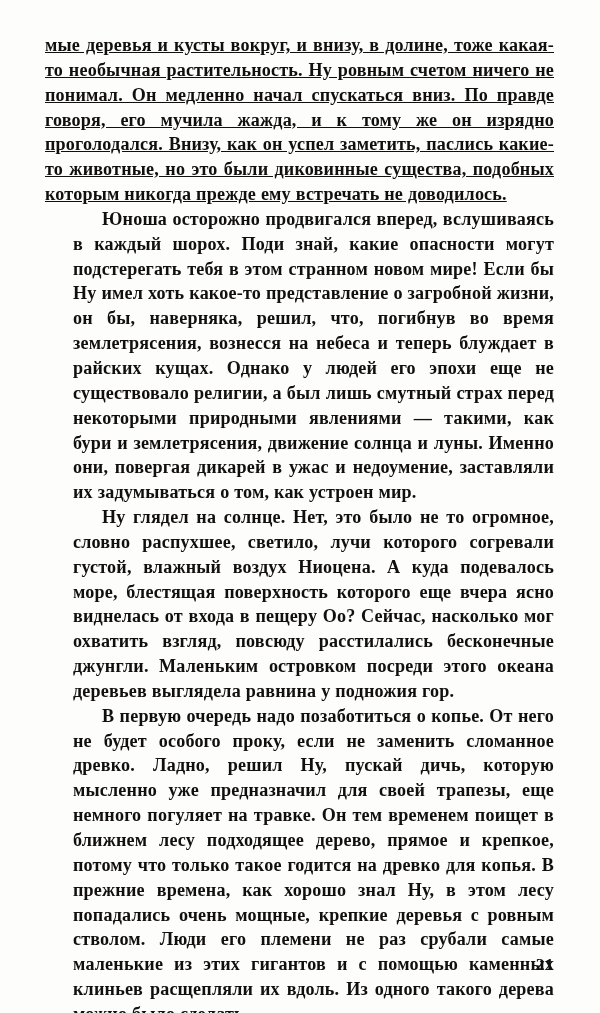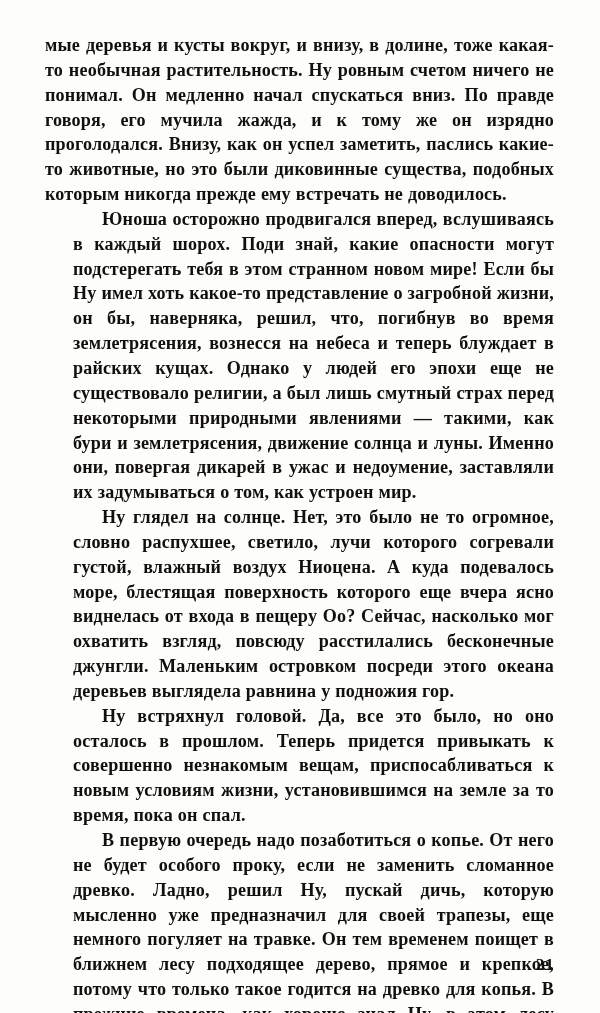--- a/index.html
+++ b/index.html
@@ -35,20 +35,21 @@
     hyphens: none;
     letter-spacing: 0.01em;
     word-spacing: 0.01em;
   }
   .para.indent {
     text-indent: 29px;
     margin-left: 28px;
   }
   .para.cont {
     text-indent: 0;
+    text-decoration: underline;
   }
   
   .para::after {
     content: "";
     display: inline-block;
     width: 100%;
   }
   .para.shortlast::after { content: none; }
 
   .folio {
@@ -65,19 +66,18 @@
 </style>
 </head>
 <body>
 
 <div class="page">
 
   <div class="textblock">
     <p class="para cont shortlast">мые деревья и кусты вокруг, и внизу, в долине, тоже какая-то необычная растительность. Ну ровным счетом ничего не понимал. Он медленно начал спускаться вниз. По правде говоря, его мучила жажда, и к тому же он изрядно проголодался. Внизу, как он успел заметить, паслись какие-то животные, но это были диковинные существа, подобных которым никогда прежде ему встречать не доводилось.</p>
     <p class="para indent shortlast">Юноша осторожно продвигался вперед, вслушиваясь в каждый шорох. Поди знай, какие опасности могут подстерегать тебя в этом странном новом мире! Если бы Ну имел хоть какое-то представление о загробной жизни, он бы, наверняка, решил, что, погибнув во время землетрясения, вознесся на небеса и теперь блуждает в райских кущах. Однако у людей его эпохи еще не существовало религии, а был лишь смутный страх перед некоторыми природными явлениями — такими, как бури и землетрясения, движение солнца и луны. Именно они, повергая дикарей в ужас и недоумение, заставляли их задумываться о том, как устроен мир.</p>
     <p class="para indent shortlast">Ну глядел на солнце. Нет, это было не то огромное, словно распухшее, светило, лучи которого согревали густой, влажный воздух Ниоцена. А куда подевалось море, блестящая поверхность которого еще вчера ясно виднелась от входа в пещеру Оо? Сейчас, насколько мог охватить взгляд, повсюду расстилались бесконечные джунгли. Маленьким островком посреди этого океана деревьев выглядела равнина у подножия гор.</p>
-    <p class="para indent shortlast">Ну встряхнул головой. Да, все это было, но оно осталось в прошлом. Теперь придется привыкать к совершенно незнакомым вещам, приспосабливаться к новым условиям жизни, установившимся на земле за то время, пока он спал.</p>
     <p class="para indent shortlast">В первую очередь надо позаботиться о копье. От него не будет особого проку, если не заменить сломанное древко. Ладно, решил Ну, пускай дичь, которую мысленно уже предназначил для своей трапезы, еще немного погуляет на травке. Он тем временем поищет в ближнем лесу подходящее дерево, прямое и крепкое, потому что только такое годится на древко для копья. В прежние времена, как хорошо знал Ну, в этом лесу попадались очень мощные, крепкие деревья с ровным стволом. Люди его племени не раз срубали самые маленькие из этих гигантов и с помощью каменных клиньев расщепляли их вдоль. Из одного такого дерева можно было сделать</p>
   </div>
 
   <div class="folio">21</div>
 
 </div>
 
 </body></html>

